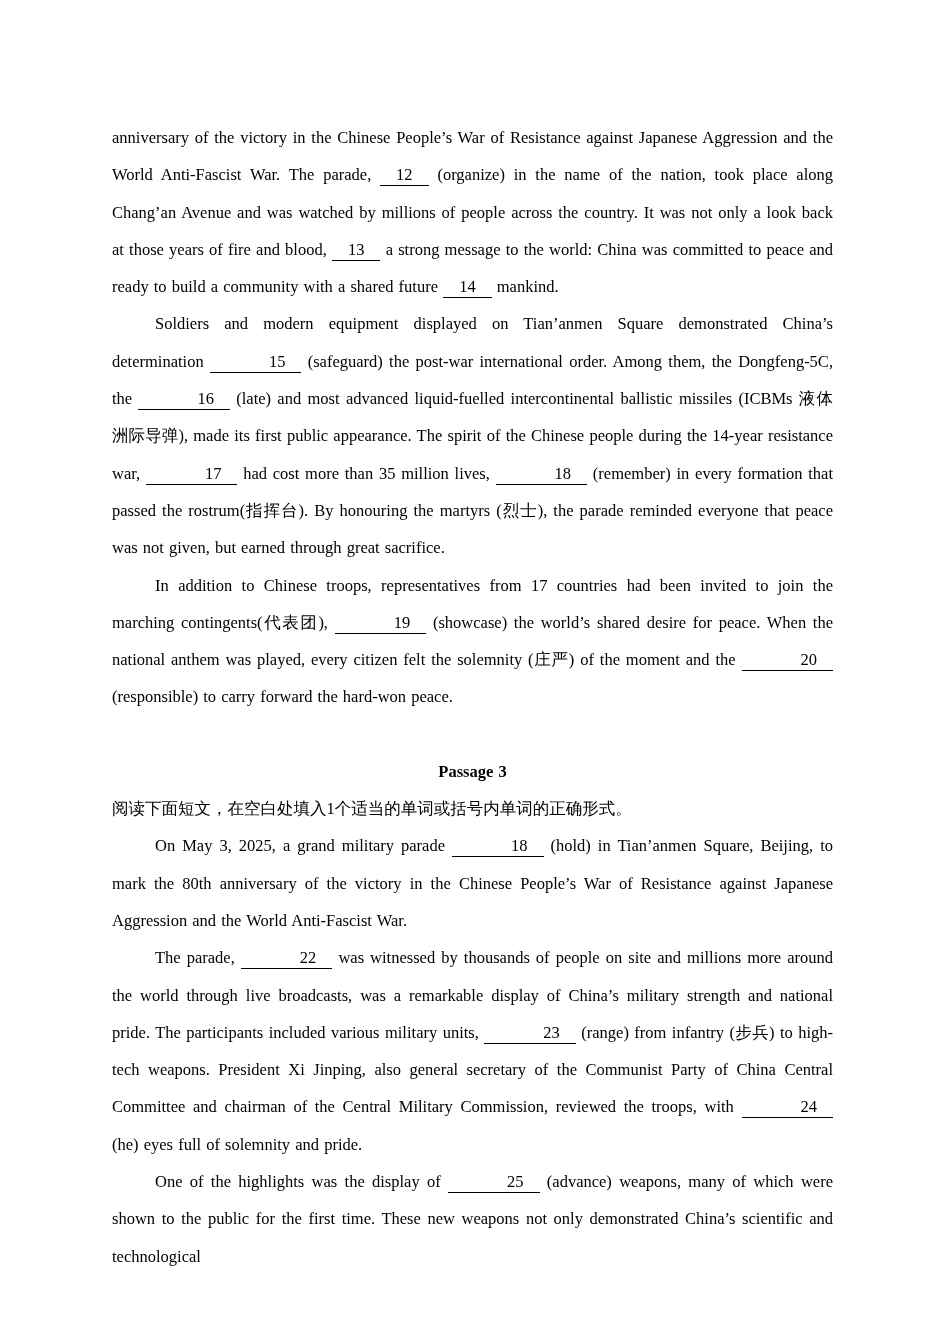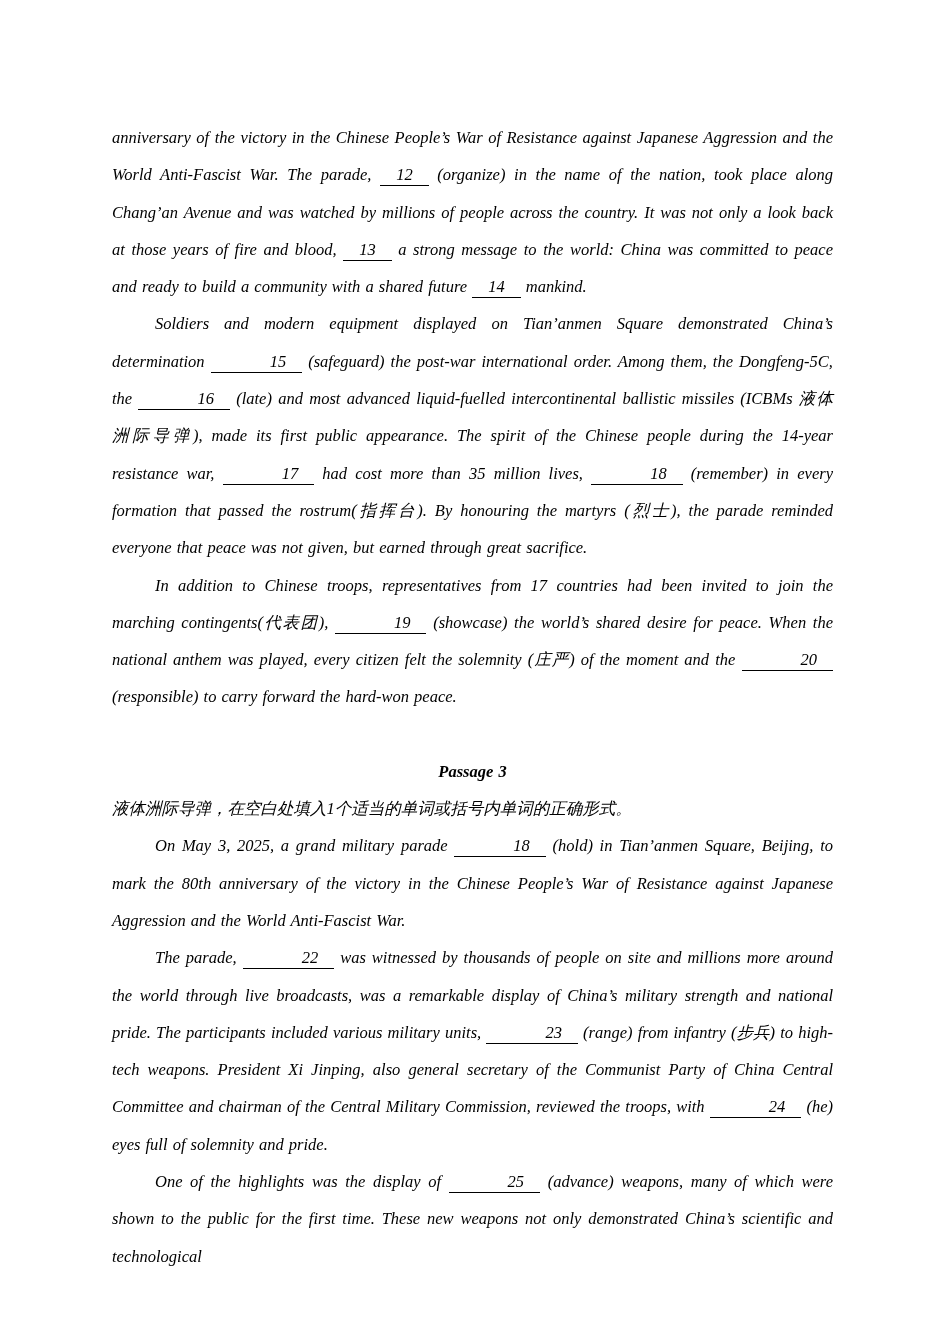--- a/index.html
+++ b/index.html
@@ -20,21 +20,20 @@
     height: 1344px;
     padding: 119px 117px 40px 112px;
     background: #ffffff;
   }
   .doc-body p {
     margin: 0;
     font-size: 16.5px;
     line-height: 37.3px;
     text-align: justify;
     word-spacing: 1px;
-    font-style: italic;
   }
   .doc-body p.indent {
     text-indent: 43px;
   }
   .doc-body p.heading {
     font-weight: bold;
     text-align: center;
   }
   .doc-body p.instruction {
     text-align: left;
@@ -53,18 +52,18 @@
 </style>
 </head>
 <body>
 
 <div class="page">
   <div class="doc-body">
       <p class="body"><span>anniversary of the victory in the Chinese People’s War of Resistance against Japanese Aggression and the World Anti-Fascist War. The parade, </span><span class="blank">12</span><span> (organize) in the name of the nation, took place along Chang’an Avenue and was watched by millions of people across the country. It was not only a look back at those years of fire and blood, </span><span class="blank">13</span><span> a strong message to the world: China was committed to peace and ready to build a community with a shared future </span><span class="blank">14</span><span> mankind.</span></p>
       <p class="body indent"><span>Soldiers and modern equipment displayed on Tian’anmen Square demonstrated China’s determination </span><span class="blank">15</span><span> (safeguard) the post-war international order. Among them, the Dongfeng-5C, the </span><span class="blank">16</span><span> (late) and most advanced liquid-fuelled intercontinental ballistic missiles (ICBMs 液体洲际导弹), made its first public appearance. The spirit of the Chinese people during the 14-year resistance war, </span><span class="blank">17</span><span> had cost more than 35 million lives, </span><span class="blank">18</span><span> (remember) in every formation that passed the rostrum(指挥台). By honouring the martyrs (烈士), the parade reminded everyone that peace was not given, but earned through great sacrifice.</span></p>
       <p class="body indent"><span>In addition to Chinese troops, representatives from 17 countries had been invited to join the marching contingents(代表团), </span><span class="blank">19</span><span> (showcase) the world’s shared desire for peace. When the national anthem was played, every citizen felt the solemnity (庄严) of the moment and the </span><span class="blank">20</span><span> (responsible) to carry forward the hard-won peace.</span></p>
       <p class="heading space-before"><span>Passage 3</span></p>
-      <p class="instruction"><span>液体洲际导弹，在空白处填入1个适当的单词或括号内单词的正确形式。</span></p>
+      <p class="instruction"><span>阅读下面短文，在空白处填入1个适当的单词或括号内单词的正确形式。</span></p>
       <p class="body indent"><span>On May 3, 2025, a grand military parade </span><span class="blank">18</span><span> (hold) in Tian’anmen Square, Beijing, to mark the 80th anniversary of the victory in the Chinese People’s War of Resistance against Japanese Aggression and the World Anti-Fascist War.</span></p>
       <p class="body indent"><span>The parade, </span><span class="blank">22</span><span> was witnessed by thousands of people on site and millions more around the world through live broadcasts, was a remarkable display of China’s military strength and national pride. The participants included various military units, </span><span class="blank">23</span><span> (range) from infantry (步兵) to high-tech weapons. President Xi Jinping, also general secretary of the Communist Party of China Central Committee and chairman of the Central Military Commission, reviewed the troops, with </span><span class="blank">24</span><span> (he) eyes full of solemnity and pride.</span></p>
       <p class="body indent"><span>One of the highlights was the display of </span><span class="blank">25</span><span> (advance) weapons, many of which were shown to the public for the first time. These new weapons not only demonstrated China’s scientific and technological</span></p>
     </div>
 </div>
 
 </body></html>

